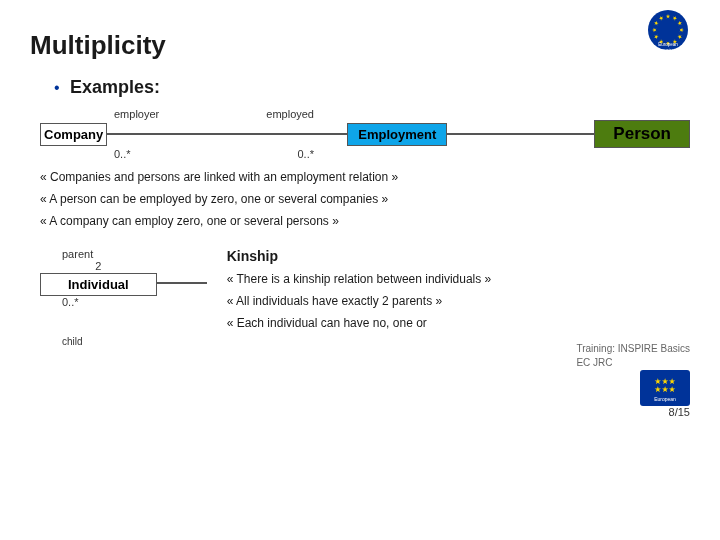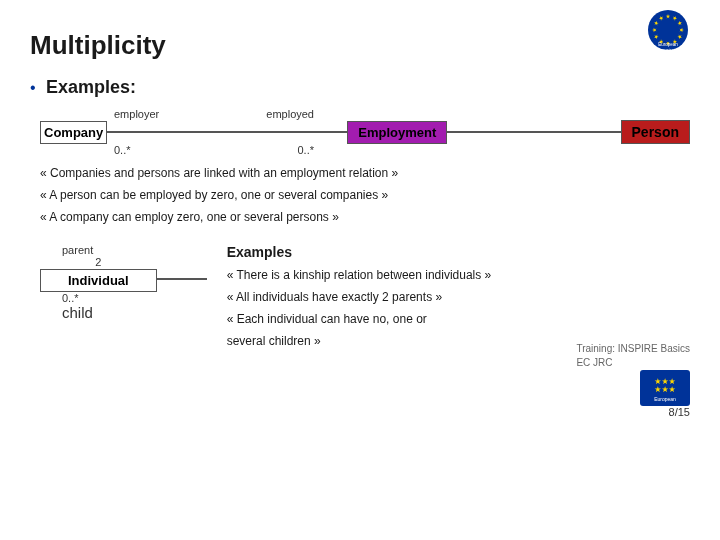--- a/index.html
+++ b/index.html
@@ -99,29 +99,29 @@
       font-size: 13px; 
       font-weight: bold; 
       background: #fff;
       white-space: nowrap;
     }
     .box-employment { 
       border: 1.5px solid #555; 
       padding: 3px 10px; 
       font-size: 13px; 
       font-weight: bold; 
-      background: #a21caf;
+      background: #0ea5e9;
       white-space: nowrap;
     }
     .box-person { 
       border: 1.5px solid #555; 
-      padding: 3px 10px; 
-      font-size: 14px; 
-      font-weight: bold; 
-      background: #b91c1c;
+      padding: 3px 18px; 
+      font-size: 17px; 
+      font-weight: bold; 
+      background: #4d7c0f;
       white-space: nowrap;
     }
     .box-individual { 
       border: 1.5px solid #555; 
       padding: 3px 27px; 
       font-size: 13px; 
       font-weight: bold; 
       background: #fff;
       white-space: nowrap;
     }
@@ -149,21 +149,21 @@
         <polygon points="22,6 23,9 26,9 23.5,11 24.5,14 22,12 19.5,14 20.5,11 18,9 21,9" transform="rotate(300,22,22) scale(0.55) translate(18,5)"></polygon>
         <polygon points="22,6 23,9 26,9 23.5,11 24.5,14 22,12 19.5,14 20.5,11 18,9 21,9" transform="rotate(330,22,22) scale(0.55) translate(18,5)"></polygon>
       </g>
       <text x="22" y="38" font-size="4.5" fill="#fff" text-anchor="middle" font-family="Arial">European</text>
       <text x="22" y="42.5" font-size="4" fill="#fff" text-anchor="middle" font-family="Arial">Commission</text>
     </svg>
   </div>
 
   <h1 class="title">Multiplicity</h1>
 
-  <div style="margin-bottom: 10px;">
+  <div style="margin-bottom: 10px; margin-left: 24px;">
     <span class="bullet">•</span>
     <span style="font-size:18px; font-weight:bold; color:#1a1a1a;">Examples:</span>
   </div>
 
   <div class="diagram-area">
 
     <div style="display:flex; align-items:flex-start; padding-left:74px; font-size:11px; color:#333; margin-bottom:0;">
       <span style="width:80px; text-align:left;">employer</span>
       <span style="width:120px; text-align:right;">employed</span>
     </div>
@@ -207,29 +207,28 @@
           <div class="box-individual">Individual</div>
         </div>
         <div style="display:flex; flex-direction:column; min-width:50px; align-items:stretch;">
           <div style="height:2px; background:#555; margin-top:10px;"></div>
         </div>
       </div>
 
       <div style="display:flex; align-items:flex-start; padding-left:22px; font-size:11px; color:#333; margin-top:0;">
         <span style="width:60px; text-align:left;">0..*</span>
       </div>
-      <div style="padding-left:22px; font-size:15px; color:#333;">child</div>
+      <div style="padding-left:22px; font-size:10px; color:#333;margin-top:28px;">child</div>
     </div>
 
     <div style="flex:1;">
-      <div style="font-size:14px; font-weight:bold; color:#1a1a1a; margin-bottom:6px;">Examples</div>
+      <div style="font-size:14px; font-weight:bold; color:#1a1a1a; margin-bottom:6px;">Kinship</div>
       <div class="description">« There is a kinship relation between individuals »</div>
       <div class="description">« All individuals have exactly 2 parents »</div>
       <div class="description">« Each individual can have no, one or</div>
-      <div class="description">  several children »</div>
     </div>
   </div>
 
   <div class="footer">
     <div class="footer-left">
       <div>Training: INSPIRE Basics</div>
       <div>EC JRC</div>
     </div>
 
     <div style="display:flex; flex-direction:column; align-items:center;">

